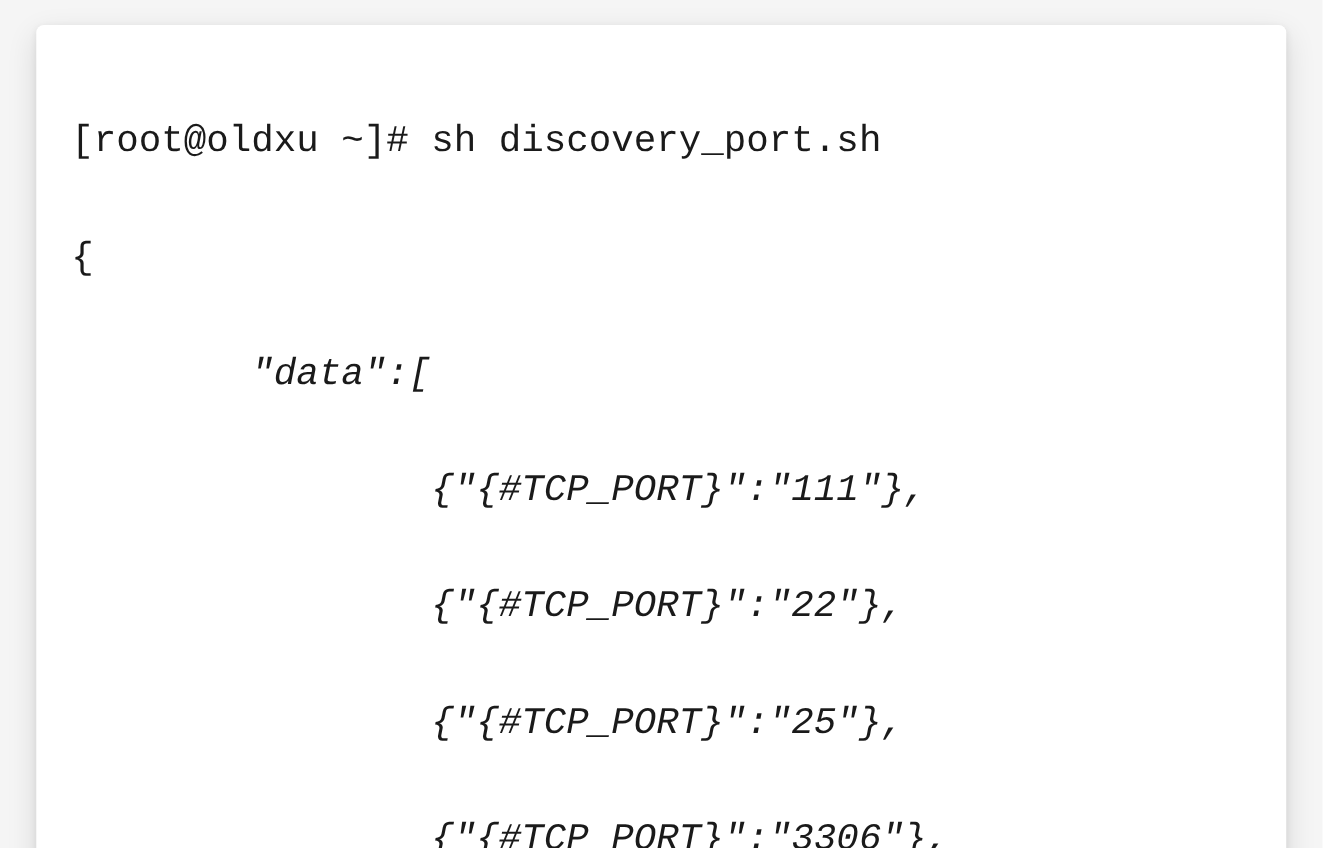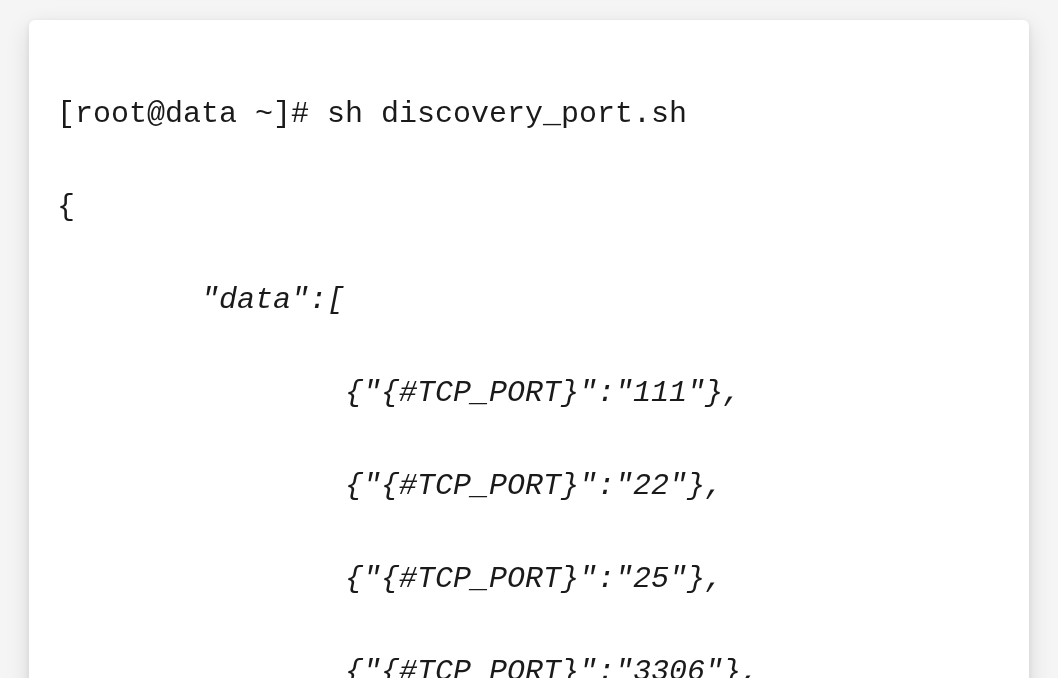--- a/index.html
+++ b/index.html
@@ -33,21 +33,21 @@
       display: block;
     }
     .italic {
       font-style: italic;
     }
   </style>
 </head>
 <body>
 
 <div class="terminal-container">
-<span class="line"><span>[root@data ~]# </span><span>sh discovery_port.sh</span></span>
+<span class="line"><span>[root@oldxu ~]# </span><span>sh discovery_port.sh</span></span>
 <span class="line">{</span>
 <span class="line italic">        "data":[</span>
 <span class="line italic">                {"{#TCP_PORT}":"111"},</span>
 <span class="line italic">                {"{#TCP_PORT}":"22"},</span>
 <span class="line italic">                {"{#TCP_PORT}":"25"},</span>
 <span class="line italic">                {"{#TCP_PORT}":"3306"},</span>
 
 
 
 

